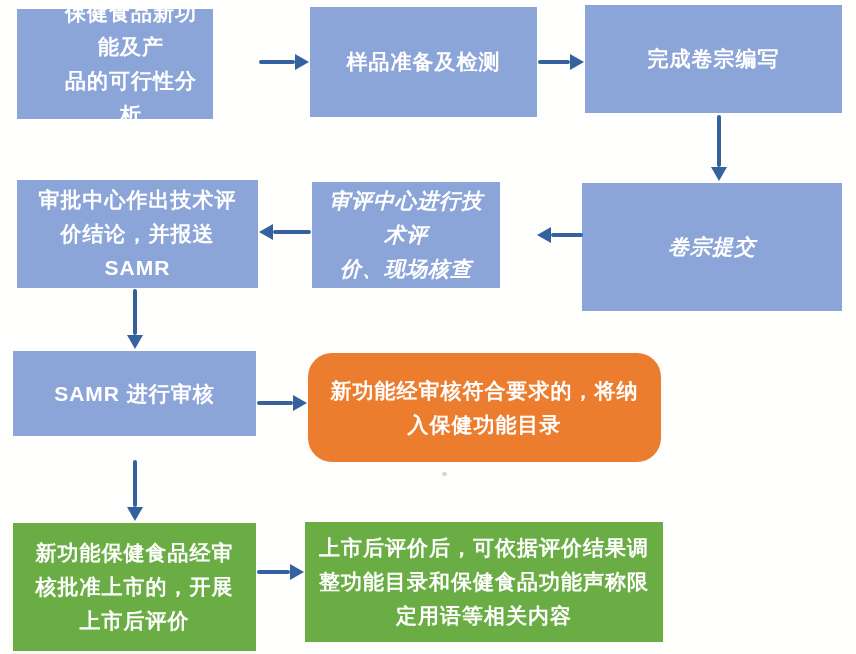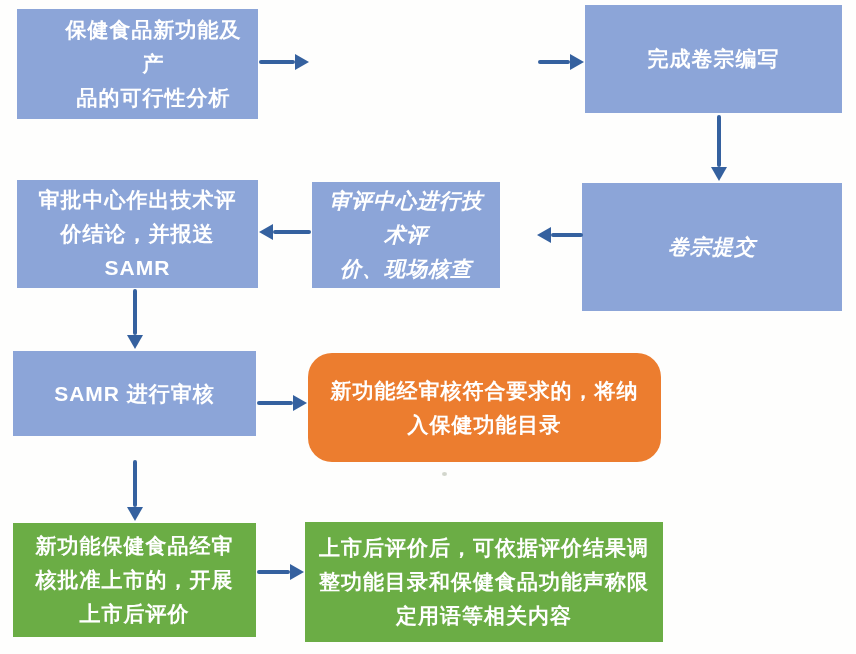--- a/index.html
+++ b/index.html
@@ -66,25 +66,28 @@
     background: #cdd2c6;
     border-radius: 50%;
     opacity: 0.9;
   }
 </style>
 </head>
 <body>
 
 <div class="canvas">
 
-  <div class="node c-blue" style="left:17px; top:9px; width:241px; height:110px;padding-left:40px;">
+  <div class="node c-blue" style="left:17px; top:9px; width:196px; height:110px;padding-left:40px;">
     <span class="node-text">保健食品新功能及产
 品的可行性分析</span>
   </div>
 
+  <div class="node c-blue" style="left:310px; top:7px; width:227px; height:110px;">
+    <span class="node-text">样品准备及检测</span>
+  </div>
 
   <div class="node c-blue" style="left:17px; top:180px; width:241px; height:108px;">
     <span class="node-text">审批中心作出技术评
 价结论，并报送
 SAMR</span>
   </div>
 
   <div class="node c-blue" style="left:585px; top:5px; width:257px; height:108px;">
     <span class="node-text">完成卷宗编写</span>
   </div>
@@ -100,21 +103,21 @@
 
   <div class="node c-blue" style="left:13px; top:351px; width:243px; height:85px;">
     <span class="node-text">SAMR 进行审核</span>
   </div>
 
   <div class="node c-orange" style="left:308px; top:353px; width:353px; height:109px;">
     <span class="node-text">新功能经审核符合要求的，将纳
 入保健功能目录</span>
   </div>
 
-  <div class="node c-green" style="left:13px; top:523px; width:243px; height:114px;">
+  <div class="node c-green" style="left:13px; top:523px; width:243px; height:128px;">
     <span class="node-text">新功能保健食品经审
 核批准上市的，开展
 上市后评价</span>
   </div>
 
   <div class="node c-green" style="left:305px; top:522px; width:358px; height:120px;">
     <span class="node-text">上市后评价后，可依据评价结果调
 整功能目录和保健食品功能声称限
 定用语等相关内容</span>
   </div>

